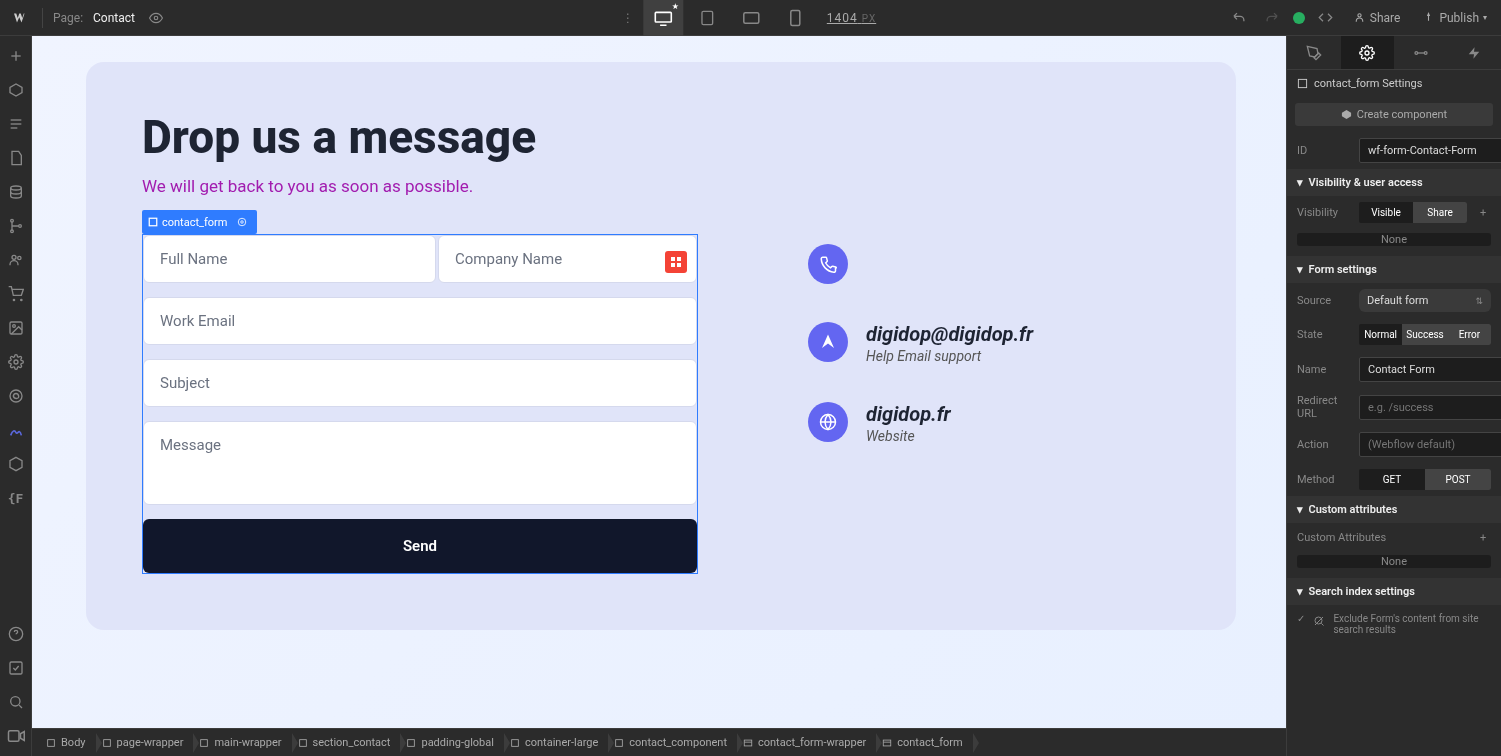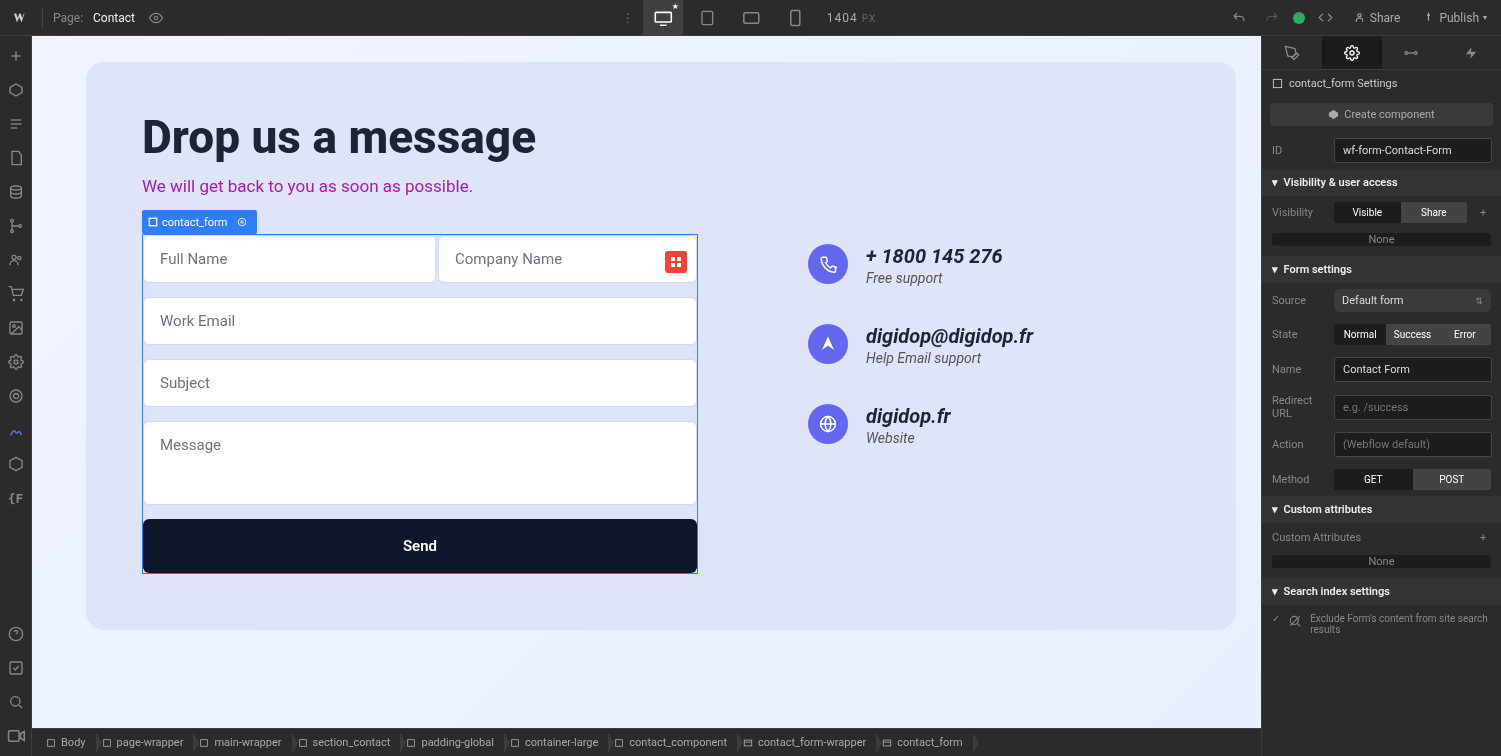--- a/index.html
+++ b/index.html
@@ -8,21 +8,21 @@
 
 .topbar { height: 36px; background: #2b2b2b; display: flex; align-items: center; justify-content: space-between; color: #aaa; font-size: 12px; border-bottom: 1px solid #3c3c3c; padding: 0 8px; }
 .topbar-left { display: flex; align-items: center; gap: 10px; }
 .wf-logo { width: 24px; height: 24px; border-radius: 4px; display: flex; align-items: center; justify-content: center; }
 .wf-logo svg { width: 18px; height: 18px; }
 .divider-v { width: 1px; height: 20px; background: #444; }
 .topbar-center { display: flex; align-items: center; gap: 4px; position: absolute; left: 50%; transform: translateX(-50%); }
 .device-toggle { width: 40px; height: 36px; display: flex; align-items: center; justify-content: center; cursor: pointer; color: #888; }
 .device-toggle.active { background: #404040; color: #fff; position: relative; }
 .device-toggle.active:after { content: '★'; position: absolute; top: 2px; right: 4px; font-size: 8px; color: #fff; }
-.canvas-size { color: #aaa; padding: 0 8px; font-size: 12px; letter-spacing: 1px; }
+.canvas-size { color: #aaa; padding: 0 8px; font-size: 12px; letter-spacing: 1px; text-decoration: underline; }
 .canvas-size .px { color: #666; font-size: 10px; }
 .topbar-right { display: flex; align-items: center; gap: 10px; }
 .topbar-icon { width: 22px; height: 22px; display: flex; align-items: center; justify-content: center; color: #888; cursor: pointer; }
 .status-dot { width: 12px; height: 12px; border-radius: 50%; background: #27ae60; cursor: pointer; }
 .topbar-btn { display: flex; align-items: center; gap: 4px; color: #aaa; cursor: pointer; padding: 4px 6px; }
 .topbar-btn svg { width: 13px; height: 13px; }
 
 
 .left-toolbar { position: absolute; left: 0; top: 36px; bottom: 0; width: 32px; background: #2b2b2b; display: flex; flex-direction: column; align-items: center; padding-top: 10px; gap: 14px; border-right: 1px solid #3c3c3c; }
 .left-toolbar-bottom { margin-top: auto; display: flex; flex-direction: column; align-items: center; gap: 14px; padding-bottom: 10px; }
@@ -53,21 +53,21 @@
 .info-sub { font-size: 14px; font-style: italic; color: #555; }
 .input-wrap { position: relative; }
 
 
 .breadcrumb-bar { position: absolute; left: 32px; right: 211px; bottom: 0; height: 28px; background: #2b2b2b; border-top: 1px solid #3c3c3c; display: flex; align-items: center; padding-left: 8px; overflow: hidden; }
 .crumb { color: #aaa; font-size: 11px; display: flex; align-items: center; gap: 5px; padding: 0 10px 0 6px; position: relative; cursor: pointer; height: 100%; }
 .crumb svg { width: 10px; height: 10px; }
 .crumb:after { content: ''; position: absolute; right: -6px; top: 50%; transform: translateY(-50%); width: 0; height: 0; border-top: 10px solid transparent; border-bottom: 10px solid transparent; border-left: 6px solid #3c3c3c; }
 
 
-.right-panel { position: absolute; right: 0; top: 36px; bottom: 0; width: 240px; background: #2b2b2b; border-left: 1px solid #3c3c3c; color: #ccc; font-size: 11px; overflow-y: auto; }
+.right-panel { position: absolute; right: 0; top: 36px; bottom: 0; width: 215px; background: #2b2b2b; border-left: 1px solid #3c3c3c; color: #ccc; font-size: 11px; overflow-y: auto; }
 .panel-tabs { display: flex; height: 34px; border-bottom: 1px solid #3c3c3c; }
 .ptab { flex: 1; display: flex; align-items: center; justify-content: center; color: #888; cursor: pointer; }
 .ptab.active { background: #1d1d1d; color: #fff; }
 .panel-row { padding: 7px 10px; display: flex; align-items: center; gap: 6px; color: #ccc; }
 .panel-btn-wide { margin: 6px 8px; background: #3a3a3a; color: #aaa; border-radius: 3px; padding: 5px; text-align: center; font-size: 11px; cursor: pointer; display: flex; align-items: center; justify-content: center; gap: 5px; }
 .section-header { background: #333; padding: 7px 10px; font-size: 11px; font-weight: 600; color: #eee; display: flex; align-items: center; gap: 6px; cursor: pointer; }
 .field-row { display: flex; align-items: center; padding: 6px 10px; gap: 8px; }
 .flabel { width: 54px; color: #888; font-size: 11px; flex-shrink: 0; }
 .finput-panel { flex: 1; background: #1d1d1d; border: 1px solid #444; color: #ddd; padding: 5px 8px; font-size: 11px; border-radius: 2px; }
 .seg-group { flex: 1; display: flex; background: #1d1d1d; border-radius: 2px; overflow: hidden; }
@@ -312,24 +312,20 @@
             <button class="send-btn">Send</button>
           </div>
         </div>
         <div class="info-col">
           <div class="info-item">
             <div class="info-icon">
                 <svg width="18" height="18" viewBox="0 0 24 24" fill="none" stroke="currentColor" stroke-width="2">
                   <path d="M22 16.92V21a2 2 0 01-2.18 2A19 19 0 013 5.18 2 2 0 015 3h4.09a1 1 0 011 .75l1 4a1 1 0 01-.29 1L8.91 10.66a16 16 0 006.43 6.43l1.91-1.89a1 1 0 011-.29l4 1a1 1 0 01.75 1z"></path>
                 </svg>
               </div>
-            <div>
-                <div class="info-title">+ 1800 145 276</div>
-                <div class="info-sub">Free support</div>
-              </div>
           </div>
           <div class="info-item">
             <div class="info-icon">
                 <svg width="18" height="18" viewBox="0 0 24 24" fill="white">
                   <path d="M12 2L4 20l8-6 8 6z"></path>
                 </svg>
               </div>
             <div>
                 <div class="info-title">digidop@digidop.fr</div>
                 <div class="info-sub">Help Email support</div>

